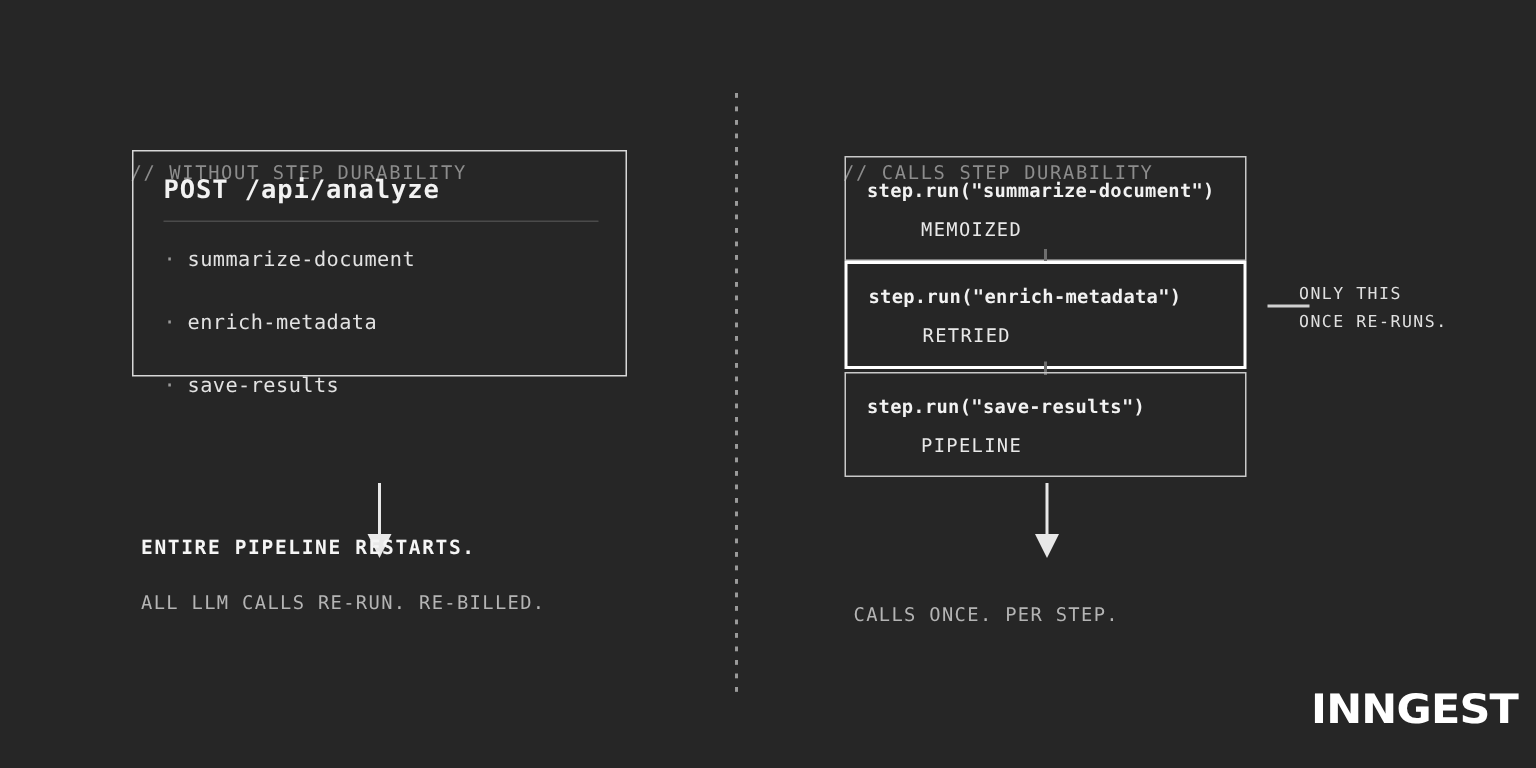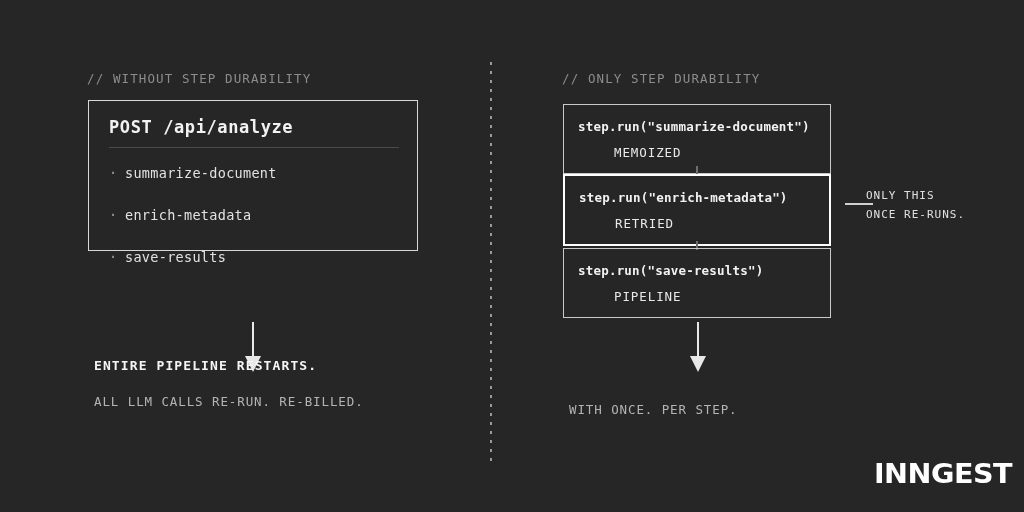--- a/index.html
+++ b/index.html
@@ -17,20 +17,21 @@
     -webkit-font-smoothing: antialiased;
   }
 
   
   .comment {
     position: absolute;
     font-size: 12.5px;
     letter-spacing: 1.1px;
     color: #8c8c8c;
     white-space: nowrap;
+    margin-top: 36px;
   }
   #comment-left  { left: 87px;  top: 71px; }
   #comment-right { left: 562px; top: 71px; }
 
   
   #divider {
     position: absolute;
     left: 490px;
     top: 62px;
     width: 2px;
@@ -230,21 +231,21 @@
     <div class="head"></div>
   </div>
 
   <div id="caption-left" class="caption">
     <div class="line-1">ENTIRE PIPELINE RESTARTS.</div>
     <div class="line-2">ALL LLM CALLS RE-RUN. RE-BILLED.</div>
   </div>
 
   <div id="divider"></div>
 
-  <div id="comment-right" class="comment">// ONLY STEP DURABILITY</div>
+  <div id="comment-right" class="comment">// CALLS STEP DURABILITY</div>
 
   <div id="step-0" class="step-box">
     <div class="step-call">step.run("summarize-document")</div>
     <div class="step-status">MEMOIZED</div>
   </div>
 
   <div id="connector-0" class="step-connector"></div>
 
   <div id="step-1" class="step-box highlight">
     <div class="step-call">step.run("enrich-metadata")</div>
@@ -263,18 +264,18 @@
     <div>ONLY THIS</div>
     <div>ONCE RE-RUNS.</div>
   </div>
 
   <div id="arrow-right" class="arrow">
     <div class="shaft"></div>
     <div class="head"></div>
   </div>
 
   <div id="caption-right" class="caption">
-    <div class="line-2">WITH ONCE. PER STEP.</div>
+    <div class="line-2">CALLS ONCE. PER STEP.</div>
   </div>
 
   <div id="logo">INNGEST</div>
 
 </div>
 
 </body></html>

